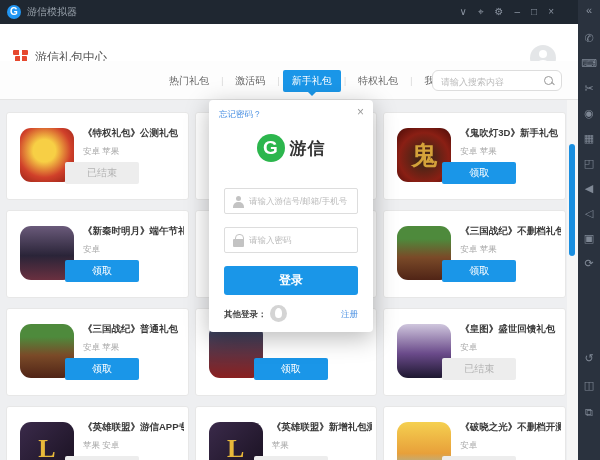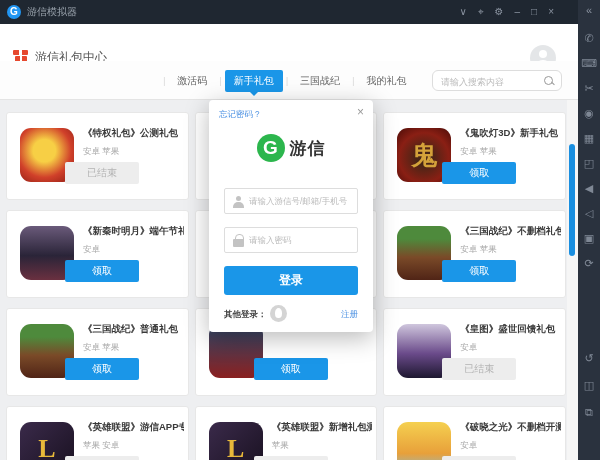--- a/index.html
+++ b/index.html
@@ -131,26 +131,27 @@
     <span class="gift-icon">
         <span class="lid"></span>
         <span class="box"></span>
       </span>
     <span class="app-header-title">游信礼包中心</span>
     <span class="avatar"></span>
   </div>
 
   <div class="nav">
     <div class="tabs" id="tabs">
+        <span class="tab">热门礼包</span>
         <i class="sep">|</i>
         <span class="tab">激活码</span>
         <i class="sep">|</i>
         <span class="tab active">新手礼包</span>
         <i class="sep">|</i>
-        <span class="tab">三国战纪</span>
+        <span class="tab">特权礼包</span>
         <i class="sep">|</i>
         <span class="tab">我的礼包</span>
       </div>
     <div class="search-box">
       <input placeholder="请输入搜索内容" style="">
       <span class="mag-icon"></span>
     </div>
   </div>
 
   <div class="content">

